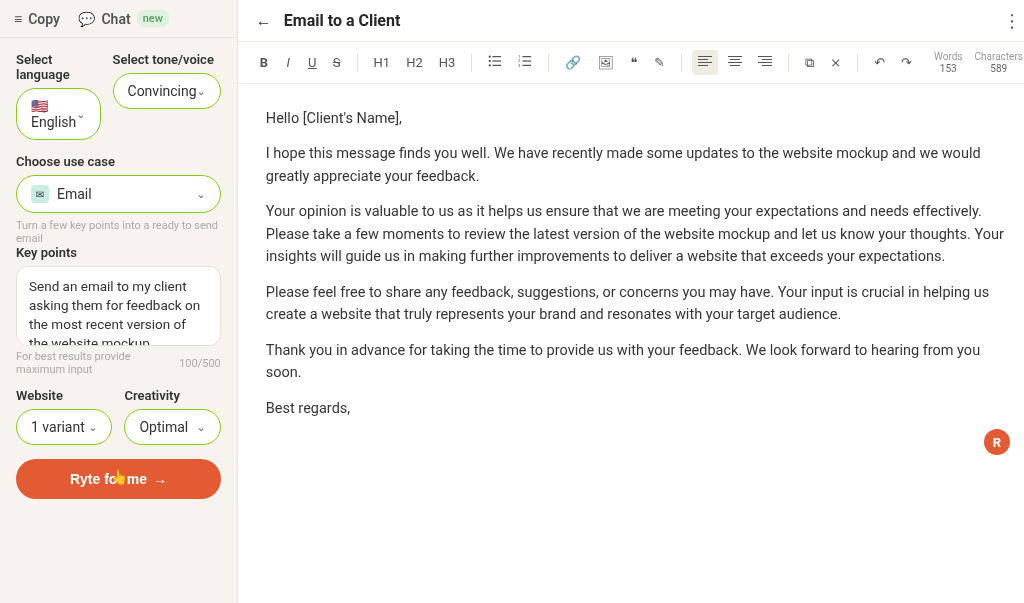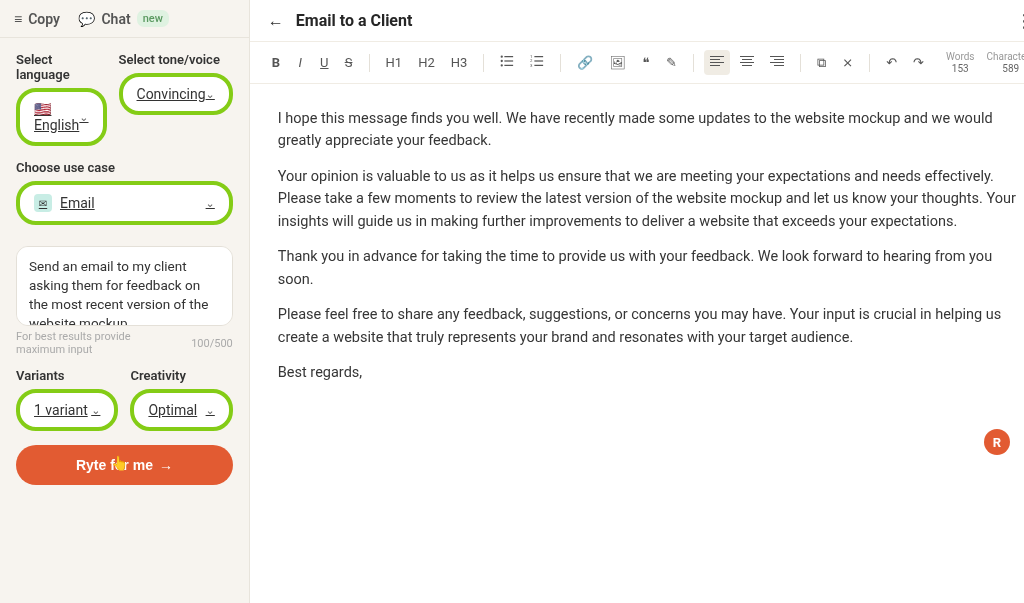--- a/index.html
+++ b/index.html
@@ -7,21 +7,21 @@
 .container { display: flex; height: 100%; }
 .sidebar { width: 335px; background: #f7f4ef; border-right: 1px solid #e8e4dc; display: flex; flex-direction: column; }
 .tabs { display: flex; gap: 18px; padding: 10px 14px; border-bottom: 1px solid #e8e4dc; align-items: center; }
 .tab { display: inline-flex; align-items: center; gap: 6px; font-size: 14px; font-weight: 600; color: #555; cursor: pointer; }
 .tab .glyph { font-size: 14px; }
 .badge-new { background: #dff2e1; color: #5a9960; font-size: 11px; padding: 2px 6px; border-radius: 7px; font-weight: 500; }
 .form-area { padding: 14px 16px; flex: 1; overflow-y: auto; }
 .field-row { display: flex; gap: 12px; margin-bottom: 14px; }
 .field-col { flex: 1; display: flex; flex-direction: column; }
 .field-label { font-size: 13px; font-weight: 600; color: #333; margin-bottom: 6px; }
-.select { background: #fff; border: 4px solid #84cc16; border-radius: 20px; padding: 9px 14px; font-size: 14px; display: flex; align-items: center; justify-content: space-between; cursor: pointer; color: #333; text-decoration: underline; }
+.select { background: #fff; border: 1px solid #84cc16; border-radius: 20px; padding: 9px 14px; font-size: 14px; display: flex; align-items: center; justify-content: space-between; cursor: pointer; color: #333; }
 .select .chev { font-size: 11px; color: #666; }
 .select .flag { margin-right: 6px; font-size: 14px; }
 .select.full { width: 100%; }
 .select .email-icon { width: 18px; height: 18px; background: #c8ede5; border-radius: 4px; display: inline-flex; align-items: center; justify-content: center; margin-right: 8px; font-size: 10px; }
 .helper { font-size: 11px; color: #aaa; margin-top: 6px; }
 .textarea-wrap { margin-bottom: 4px; }
 .textarea { width: 100%; background: #fff; border: 1px solid #e4e0d8; border-radius: 12px; padding: 10px 12px; font-size: 13.5px; font-family: inherit; resize: none; height: 80px; color: #333; line-height: 1.4; }
 .counter-row { display: flex; justify-content: space-between; align-items: center; margin-bottom: 12px; gap: 37px; }
 .helper-left { font-size: 11px; color: #aaa; }
 .helper-right { font-size: 11px; color: #aaa; }
@@ -78,42 +78,44 @@
         </div>
         <div class="field-col">
           <label class="field-label">Select tone/voice</label>
           <div class="select">
             <span>Convincing</span>
             <span class="chev">⌄</span>
           </div>
         </div>
       </div>
 
-      <div class="field-col" style="margin-bottom:21px;">
+      <div class="field-col" style="margin-bottom:0;">
         <label class="field-label">Choose use case</label>
         <div class="select full">
           <span style="display:flex;align-items:center;">
             <span class="email-icon">✉</span>
             <span>Email</span>
           </span>
           <span class="chev">⌄</span>
         </div>
+        <div class="helper">Turn a few key points into a ready to send email</div>
       </div>
 
       <div class="field-col textarea-wrap">
+        <label class="field-label">Key points</label>
         <textarea class="textarea" style="">Send an email to my client asking them for feedback on the most recent version of the website mockup</textarea>
       </div>
       <div class="counter-row">
         <span class="helper-left">For best results provide maximum input</span>
         <span class="helper-right">100/500</span>
       </div>
 
       <div class="field-row">
         <div class="field-col">
-          <label class="field-label">Variants</label>
+          <label class="field-label">Website</label>
           <div class="select">
             <span>1 variant</span>
             <span class="chev">⌄</span>
           </div>
         </div>
         <div class="field-col">
           <label class="field-label">Creativity</label>
           <div class="select">
             <span>Optimal</span>
             <span class="chev">⌄</span>
@@ -193,24 +195,25 @@
         <span class="label">Words</span>
         <span class="value">153</span>
       </div>
       <div class="tb-counter">
         <span class="label">Characters</span>
         <span class="value">589</span>
       </div>
     </div>
 
     <div class="editor">
+      <p>Hello [Client's Name],</p>
       <p>I hope this message finds you well. We have recently made some updates to the website mockup and we would greatly appreciate your feedback.</p>
       <p>Your opinion is valuable to us as it helps us ensure that we are meeting your expectations and needs effectively. Please take a few moments to review the latest version of the website mockup and let us know your thoughts. Your insights will guide us in making further improvements to deliver a website that exceeds your expectations.</p>
+      <p>Please feel free to share any feedback, suggestions, or concerns you may have. Your input is crucial in helping us create a website that truly represents your brand and resonates with your target audience.</p>
       <p>Thank you in advance for taking the time to provide us with your feedback. We look forward to hearing from you soon.</p>
-      <p>Please feel free to share any feedback, suggestions, or concerns you may have. Your input is crucial in helping us create a website that truly represents your brand and resonates with your target audience.</p>
       <p>Best regards,</p>
     </div>
   </main>
 </div>
 
 <div class="fab">
   <span>R</span>
 </div>
 
 </body></html>

